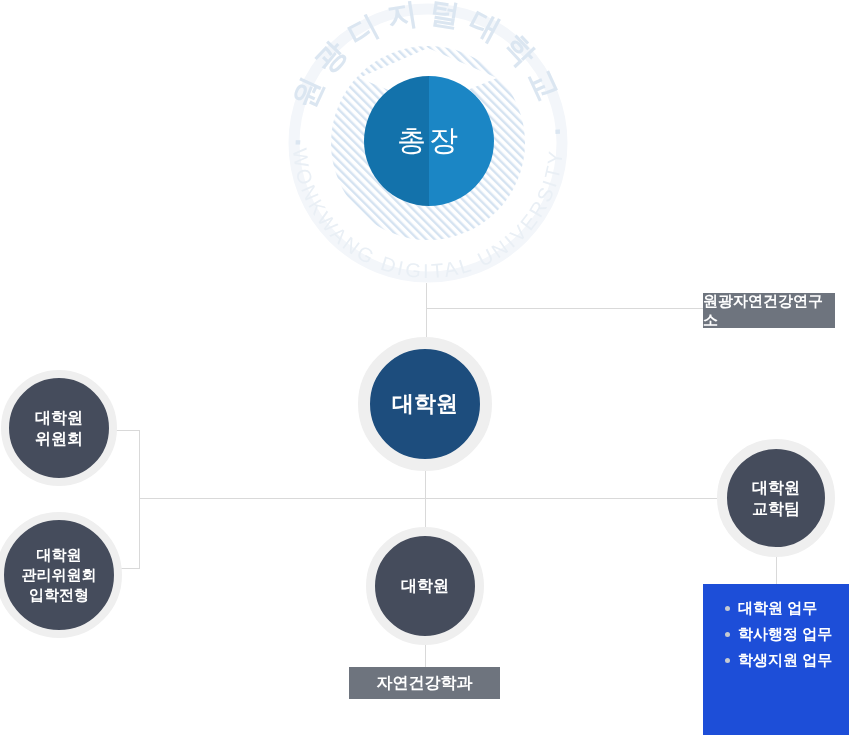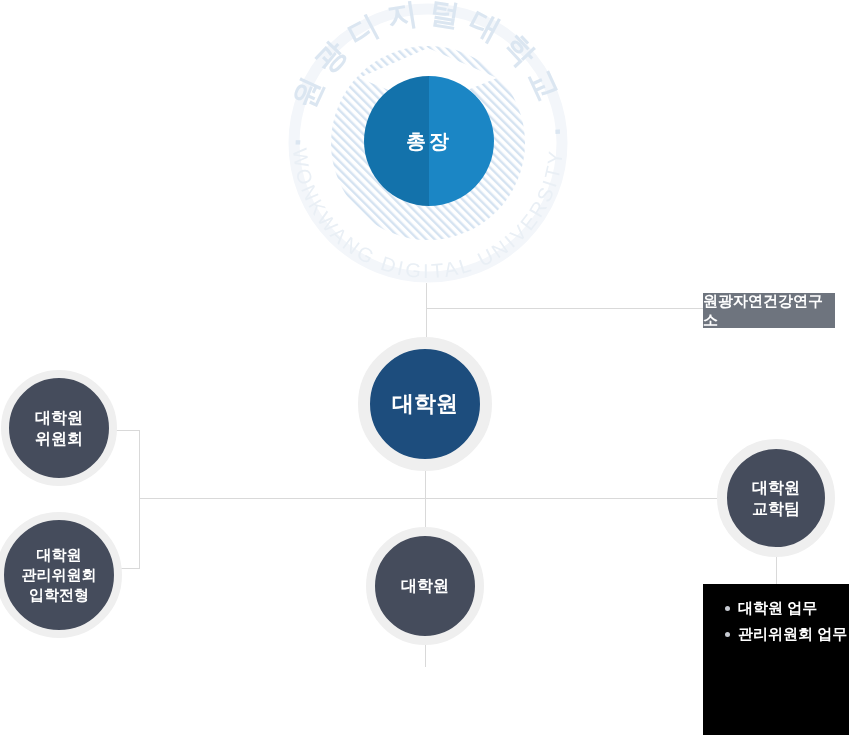--- a/index.html
+++ b/index.html
@@ -7,21 +7,21 @@
   .stage{position:relative;width:851px;height:736px;background:#fff;overflow:hidden;}
 
   
   .seal{position:absolute;left:270px;top:0;width:320px;height:300px;}
 
   
   .president{
     position:absolute;left:364px;top:76px;width:130px;height:130px;border-radius:50%;
     background:linear-gradient(90deg,#1372ab 0 50%,#1b86c5 50% 100%);
     display:flex;align-items:center;justify-content:center;
-    color:#fff;font-size:20px;font-weight:bold;letter-spacing:3px;
+    color:#fff;font-size:29px;font-weight:normal;letter-spacing:3px;
   }
 
   
   .node{
     position:absolute;border-radius:50%;border-style:solid;border-color:#efefef;
     display:flex;flex-direction:column;align-items:center;justify-content:center;
     color:#fff;font-weight:bold;text-align:center;box-sizing:content-box;
   }
   .node div{line-height:21px;}
   .node-grad{left:358px;top:337px;width:110px;height:110px;border-width:12px;
@@ -51,21 +51,21 @@
   
   .gbox{
     position:absolute;background:#6e747e;color:#fff;font-weight:bold;
     display:flex;align-items:center;justify-content:center;
   }
   .box-research{left:703px;top:293px;width:132px;height:35px;font-size:15px;}
   .box-dept{left:349px;top:667px;width:151px;height:32px;font-size:16px;}
 
   
   .box-duties{position:absolute;left:703px;top:584px;width:146px;height:151px;
-    background:#000000;}
+    background:#1d4ed8;}
   .box-duties ul{list-style:none;margin:0;padding:11px 0 0 22px;}
   .box-duties li{
     display:flex;align-items:center;gap:8px;
     color:#fff;font-size:15px;font-weight:bold;line-height:26px;white-space:nowrap;
   }
   .dot{width:5px;height:5px;border-radius:50%;background:#c6cad1;flex:0 0 auto;}
 </style>
 </head>
 <body>
 
@@ -126,27 +126,34 @@
   </div>
 
   <div class="node node-gradsub">
     <span>대학원</span>
   </div>
 
   <div class="gbox box-research">
     <span>원광자연건강연구소</span>
   </div>
 
+  <div class="gbox box-dept">
+    <span>자연건강학과</span>
+  </div>
 
   <div class="box-duties">
     <ul>
       <li>
         <span class="dot"></span>
         <span>대학원 업무</span>
       </li>
       <li>
         <span class="dot"></span>
-        <span>관리위원회 업무</span>
+        <span>학사행정 업무</span>
+      </li>
+      <li>
+        <span class="dot"></span>
+        <span>학생지원 업무</span>
       </li>
     </ul>
   </div>
 
 </div>
 
 </body></html>

